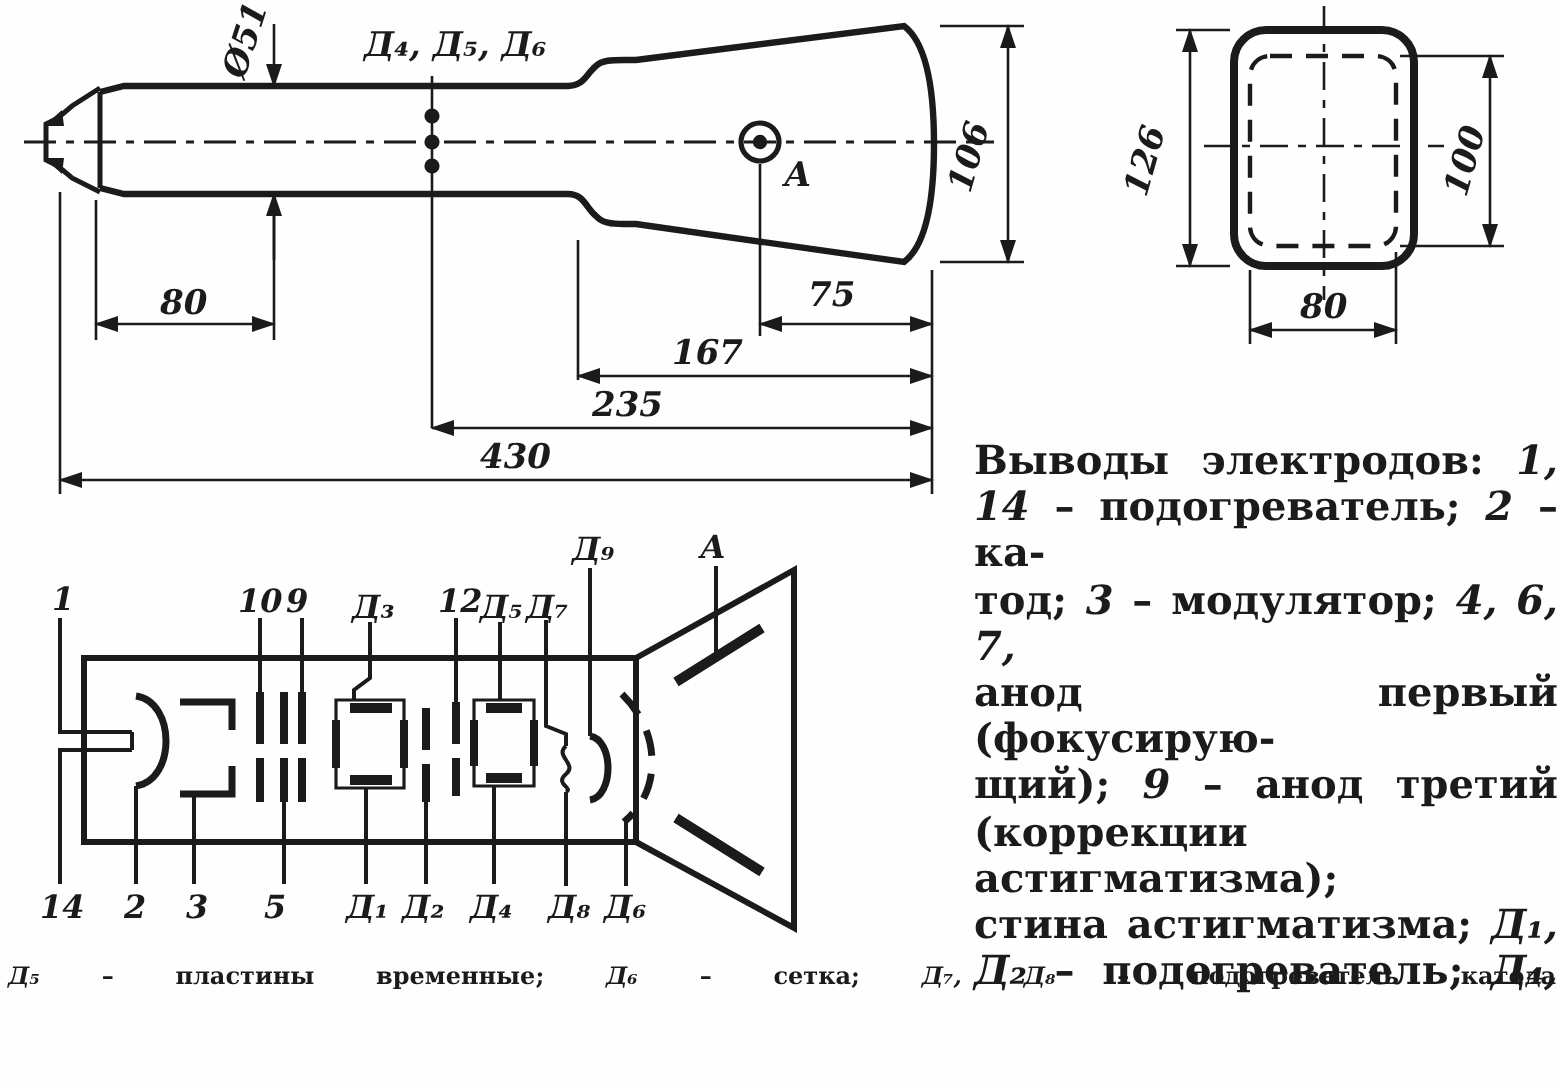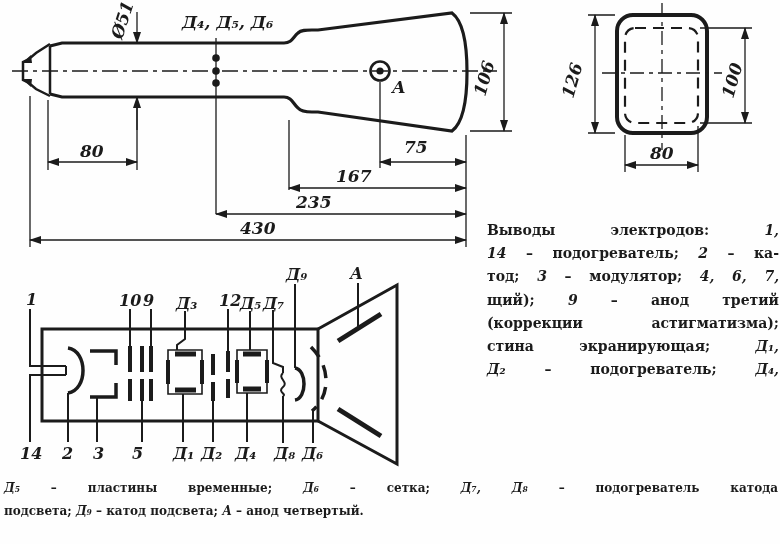--- a/index.html
+++ b/index.html
@@ -3,21 +3,21 @@
 <meta charset="utf-8">
 <style>
   html,body{margin:0;padding:0;background:#e8e8e8;}
   .page{position:relative;width:780px;height:544px;background:#fefefe;overflow:hidden;
         font-family:"DejaVu Serif",serif;color:#1b1b1b;}
   .page svg{position:absolute;}
   #side-view{left:0;top:0;}
   #front-view{left:540px;top:0;}
   #schematic{left:0;top:253px;}
   .cap-right{position:absolute;left:487px;top:219px;width:292px;
-             font-size:14px;line-height:23.2px;font-weight:bold;}
+             font-size:20px;line-height:23.2px;font-weight:bold;}
   .cap-right .cline{text-align:justify;text-align-last:justify;}
   .cap-bottom{position:absolute;left:4px;top:477px;width:774px;
               font-size:12px;line-height:22.5px;font-weight:bold;}
   .cap-bottom .cline.just{text-align:justify;text-align-last:justify;}
   .it{font-style:italic;}
   
   .dim{font:italic bold 17px "DejaVu Serif",serif;fill:#1b1b1b;}
   .lbl{font:italic bold 16px "DejaVu Serif",serif;fill:#1b1b1b;}
   .lbl2{font:italic bold 17px "DejaVu Serif",serif;fill:#1b1b1b;}
   .ln{stroke:#1b1b1b;fill:none;}
@@ -147,24 +147,24 @@
     <text class="lbl" x="201" y="206">Д₂</text>
     <text class="lbl" x="235" y="206">Д₄</text>
     <text class="lbl" x="274" y="206">Д₈</text>
     <text class="lbl" x="302" y="206">Д₆</text>
   </svg>
 
   <div class="cap-right">
     <div class="cline"><span>Выводы электродов: </span><span class="it">1,</span></div>
     <div class="cline"><span class="it">14</span><span> – подогреватель; </span><span class="it">2</span><span> – ка-</span></div>
     <div class="cline"><span>тод; </span><span class="it">3</span><span> – модулятор; </span><span class="it">4, 6, 7,</span></div>
+    <div class="cline"><span>анод первый (фокусирую-</span></div>
     <div class="cline"><span>щий); </span><span class="it">9</span><span> – анод третий</span></div>
     <div class="cline"><span>(коррекции астигматизма);</span></div>
-    <div class="cline"><span>стина экранирующая; </span><span class="it">Д₁,</span></div>
+    <div class="cline"><span>стина астигматизма; </span><span class="it">Д₁,</span></div>
     <div class="cline"><span class="it">Д₂</span><span> – подогреватель; </span><span class="it">Д₄,</span></div>
   </div>
 
   <div class="cap-bottom">
     <div class="cline just"><span class="it">Д₅</span><span> – пластины временные; </span><span class="it">Д₆</span><span> – сетка; </span><span class="it">Д₇, Д₈</span><span> – подогреватель катода</span></div>
-    <div class="cline"><span>подсвета; </span><span class="it">Д₉</span><span> – катод подсвета; </span><span class="it">А</span><span> – анод четвертый.</span></div>
   </div>
 
 </div>
 
 </body></html>

